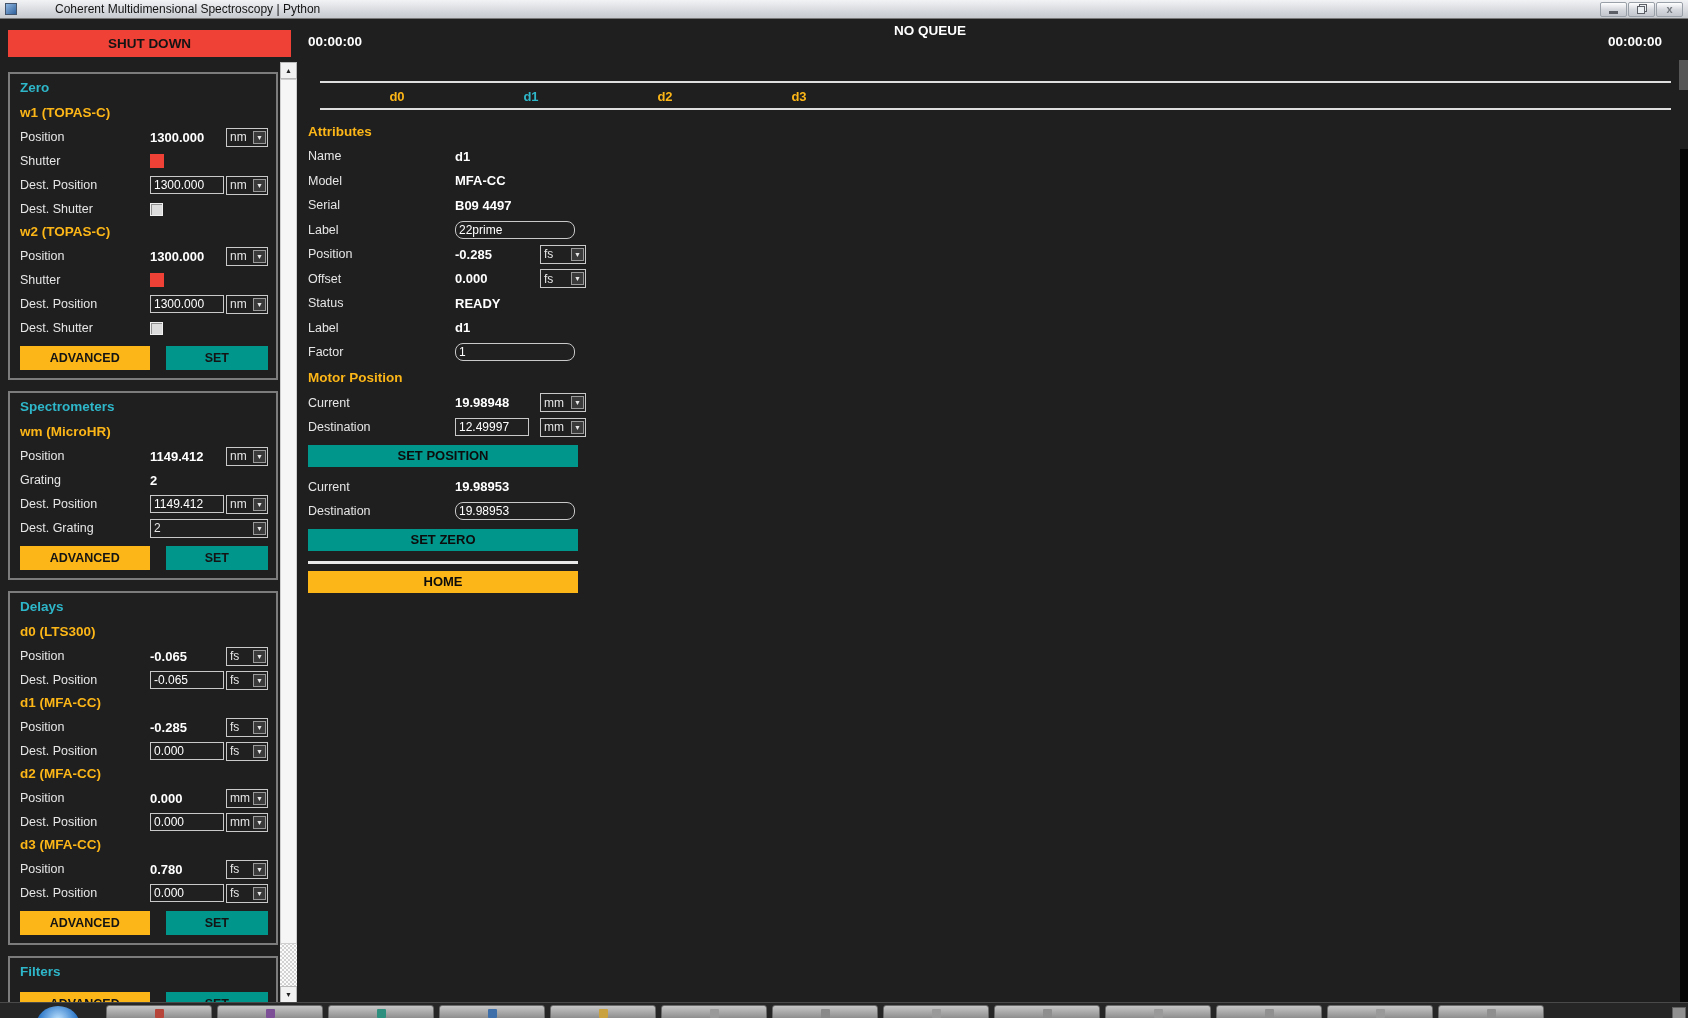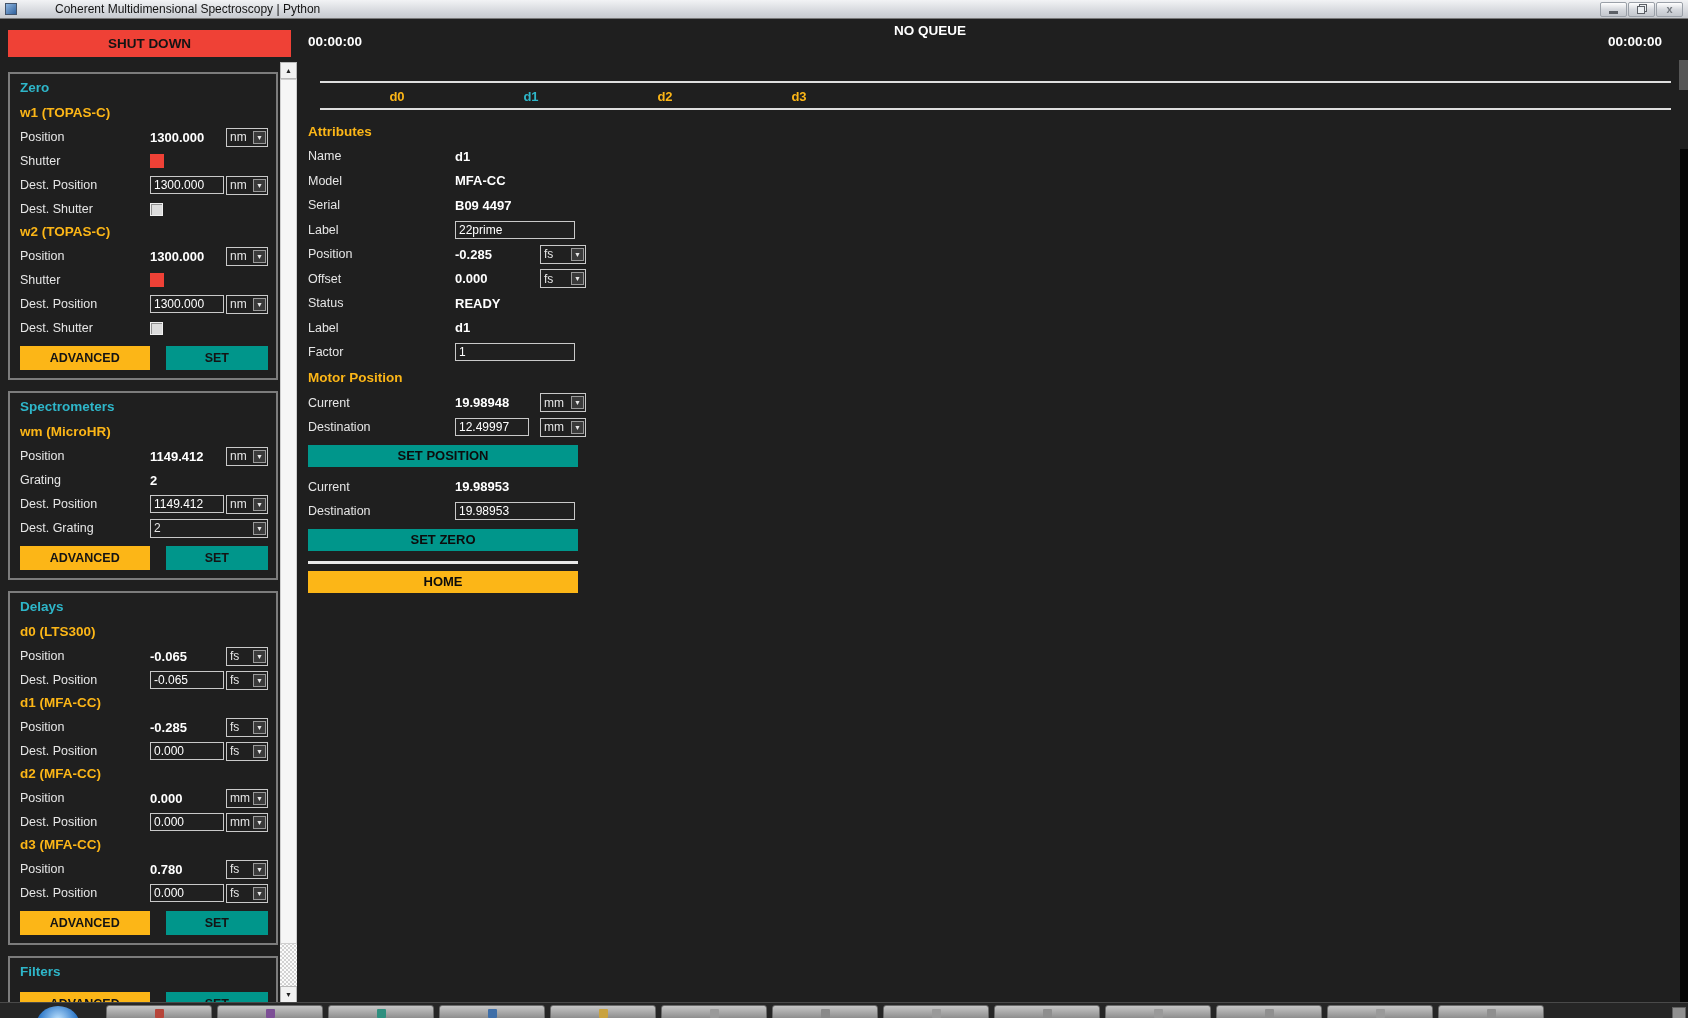--- a/index.html
+++ b/index.html
@@ -57,21 +57,21 @@
   .dev-h { color:#fcb617; font-weight:bold; font-size:13.5px; height:23px; padding-top:3px; }
   .row { display:flex; align-items:center; }
   .row.side { height:24px; }
   .lab { font-size:12.5px; color:#e6e6e6; }
   .row.side .lab { width:130px; flex:none; }
   .row.side .ctrl { display:flex; align-items:center; justify-content:space-between; width:118px; }
   .val { font-weight:bold; color:#fff; font-size:13px; }
   .row.side .val { width:74px; }
   input.field { background:#202020; border:1px solid #c9c9c9; color:#fff;
     font-family:inherit; font-size:12px; height:18px; padding:0 3px; width:74px; }
-  input.field.wide { width:120px; }
+  input.field.wide { width:120px;border-radius:8px; }
   .combo { display:flex; align-items:center; border:1px solid #c9c9c9; height:19px;
     background:#202020; width:42px; flex:none; }
   .combo-text { flex:1; font-size:12px; color:#e5e5e5; padding-left:3px; }
   .combo-btn { width:13px; height:13px; margin:1px; border:1px solid #9a9a9a;
     background:#3a3a3a; color:#e8e8e8; font-size:7px; display:flex;
     align-items:center; justify-content:center; flex:none; }
   .combo.wide { width:118px; }
   .ind { width:14px; height:14px; background:#ef4136; }
   .cb { width:13px; height:13px; background:#dcdcdc; border:1px solid #f0f0f0;
     box-shadow:inset 1px 1px 0 #909090; }

